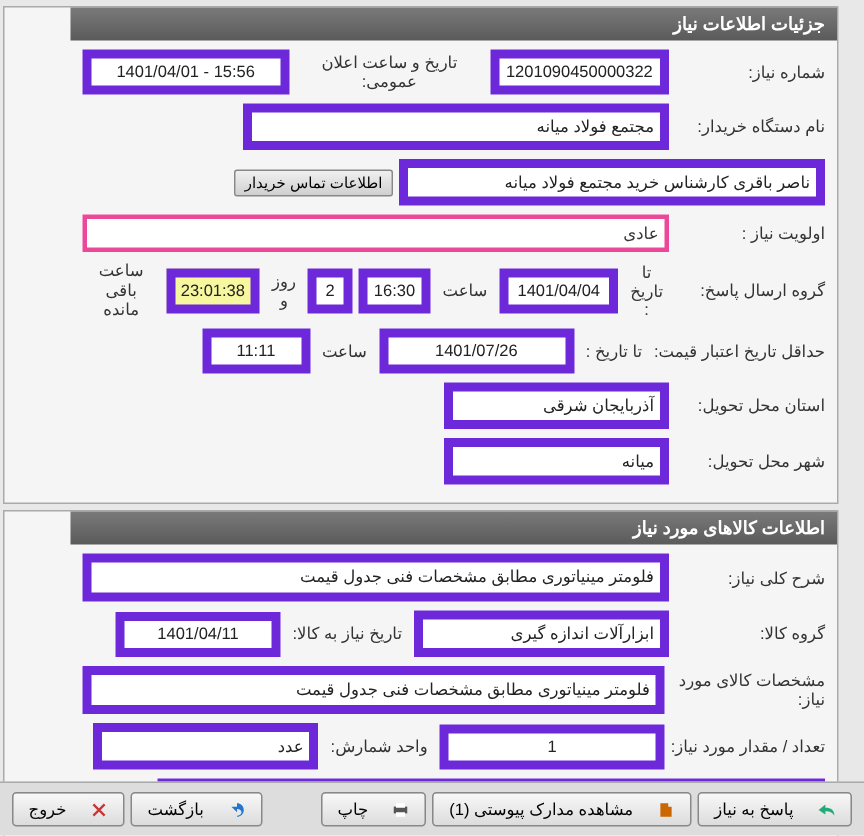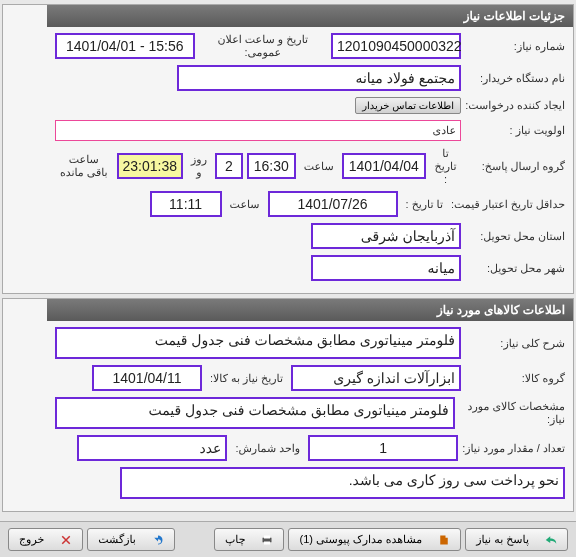--- a/index.html
+++ b/index.html
@@ -8,21 +8,21 @@
     font-size: 11px;
     background: #e8e8e8;
     direction: rtl;
     width: 576px;
     height: 557px;
     overflow: hidden;
     position: relative;
   }
   .panel {
     background: #f5f5f5;
-    margin: 4px 2px 0 2px;
+    margin: 4px 17px 0 2px;
     border: 1px solid #aaa;
     padding-left: 44px;
   }
   .panel-header {
     background: linear-gradient(#7a7a7a, #5a5a5a);
     color: #fff;
     padding: 4px 8px;
     font-size: 12px;
     font-weight: bold;
   }
@@ -41,23 +41,23 @@
     color: #333;
   }
   .lbl-sm {
     font-size: 11px;
     color: #333;
     padding: 0 4px;
     text-align: center;
   }
   .field {
     background: #fff;
-    border: 2px solid #6d28d9;
+    border: 6px solid #6d28d9;
     padding: 3px 4px;
-    font-size: 14px;
+    font-size: 11px;
     direction: rtl;
     text-align: right;
     color: #222;
   }
   .field.center { text-align: center; direction: ltr; }
   .field.w1 { width: 130px; }
   .field.w2 { width: 150px; }
   .field.w3 { width: 72px; }
   .field.w4 { width: 38px; }
   .field.wlong { width: 284px; }
@@ -94,21 +94,21 @@
     border-radius: 3px;
   }
   .ico {
     width: 12px;
     height: 12px;
     display: inline-block;
   }
   .spacer { flex: 1; }
   .priority-fill {
     background: #fff;
-    border: 1px solid #ec4899;
+    border: 3px solid #ec4899;
     padding: 3px 4px;
     width: 445px;
     font-size: 11px;
     color: #333;
   }
 </style>
 </head>
 <body>
 
 <div class="panel">
@@ -121,21 +121,21 @@
       <span class="lbl-sm">تاریخ و ساعت اعلان عمومی:</span>
       <span class="field center w2">1401/04/01 - 15:56</span>
     </div>
 
     <div class="row">
       <span class="lbl">نام دستگاه خریدار:</span>
       <span class="field wlong">مجتمع فولاد میانه</span>
     </div>
 
     <div class="row">
-      <span class="lbl">ایجاد کننده درخواست:</span>
+      <span class="field wlong">ناصر باقری کارشناس خرید مجتمع فولاد میانه</span>
       <button class="btn-small">اطلاعات تماس خریدار</button>
     </div>
 
     <div class="row">
       <span class="lbl">اولویت نیاز :</span>
       <span class="priority-fill">عادی</span>
     </div>
 
     <div class="row">
       <span class="lbl">گروه ارسال پاسخ:</span>

